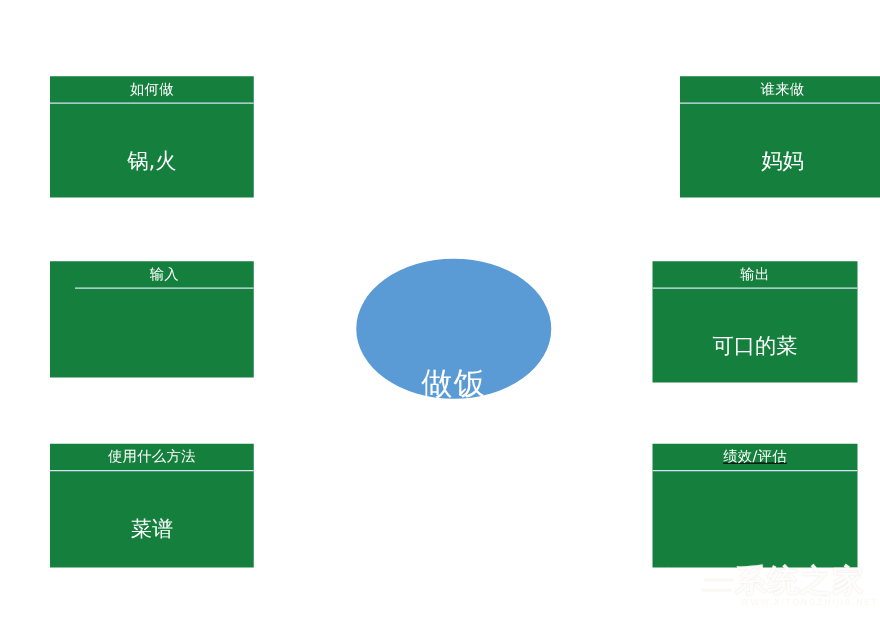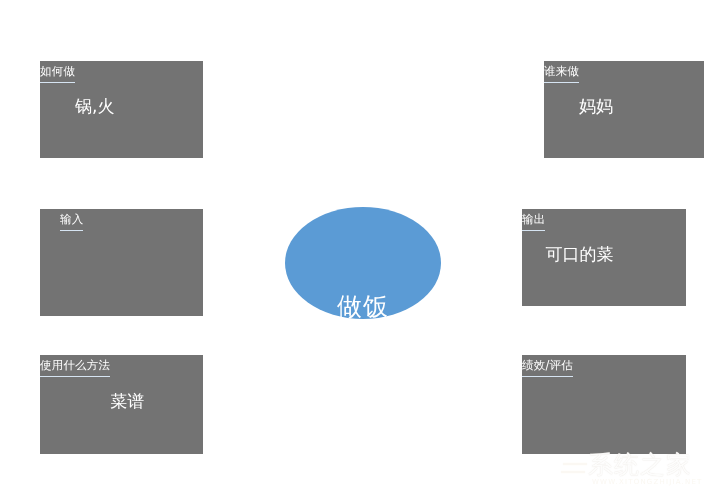--- a/index.html
+++ b/index.html
@@ -17,25 +17,26 @@
   #canvas {
     position: relative;
     width: 704px;
     height: 500px;
     background: #ffffff;
   }
 
   
   .proc-box {
     position: absolute;
-    background: #737373;
+    background: #15803d;
     box-sizing: border-box;
     display: flex;
-    flex-direction: row;
+    flex-direction: column;
     overflow: hidden;
+    gap: 24px;
   }
   .proc-head {
     height: 22px;
     flex: 0 0 22px;
     display: flex;
     align-items: center;
     justify-content: center;
     border-bottom: 1px solid #D6E4F2;
     box-sizing: border-box;
   }
@@ -43,38 +44,38 @@
     color: #ffffff;
     font-size: 11.5px;
     line-height: 1;
     letter-spacing: 0.2px;
     white-space: nowrap;
   }
   .proc-body {
     flex: 1 1 auto;
     display: flex;
     align-items: center;
-    justify-content: flex-start;
+    justify-content: center;
     padding-bottom: 6px;
     box-sizing: border-box;
   }
   .proc-body-text {
     color: #ffffff;
     font-size: 17px;
     line-height: 1;
     white-space: nowrap;
   }
 
   
   #box-how      { left: 40px;  top: 61px;  width: 163px; height: 97px; }
   #box-who      { left: 544px; top: 61px;  width: 164px; height: 97px; }
-  #box-input    { left: 40px;  top: 209px; width: 163px; height: 107px; padding-left: 20px; }
+  #box-input    { left: 40px;  top: 209px; width: 163px; height: 93px; padding-left: 20px; }
   #box-output   { left: 522px; top: 209px; width: 164px; height: 97px; }
   #box-method   { left: 40px;  top: 355px; width: 163px; height: 99px; }
-  #box-perf     { left: 522px; top: 355px; width: 164px; height: 99px; }
+  #box-perf     { left: 522px; top: 355px; width: 164px; height: 99px; text-decoration: underline; }
 
   
   #center-node {
     position: absolute;
     left: 285px;
     top: 207px;
     width: 156px;
     height: 112px;
     border-radius: 50%;
     background: #5B9BD5;
@@ -106,21 +107,21 @@
     width: 96px;
     height: 44px;
     opacity: 0.85;
   }
   #watermark .wm-title {
     position: absolute;
     left: 88px;
     top: 6px;
     font-size: 25px;
     line-height: 1;
-    font-weight: normal;
+    font-weight: bold;
     color: rgba(255,255,255,0.92);
     letter-spacing: 1px;
     white-space: nowrap;
     text-shadow: 0 0 1px rgba(200,190,175,0.55);
   }
   #watermark .wm-sub {
     position: absolute;
     left: 92px;
     top: 33px;
     font-size: 7px;

